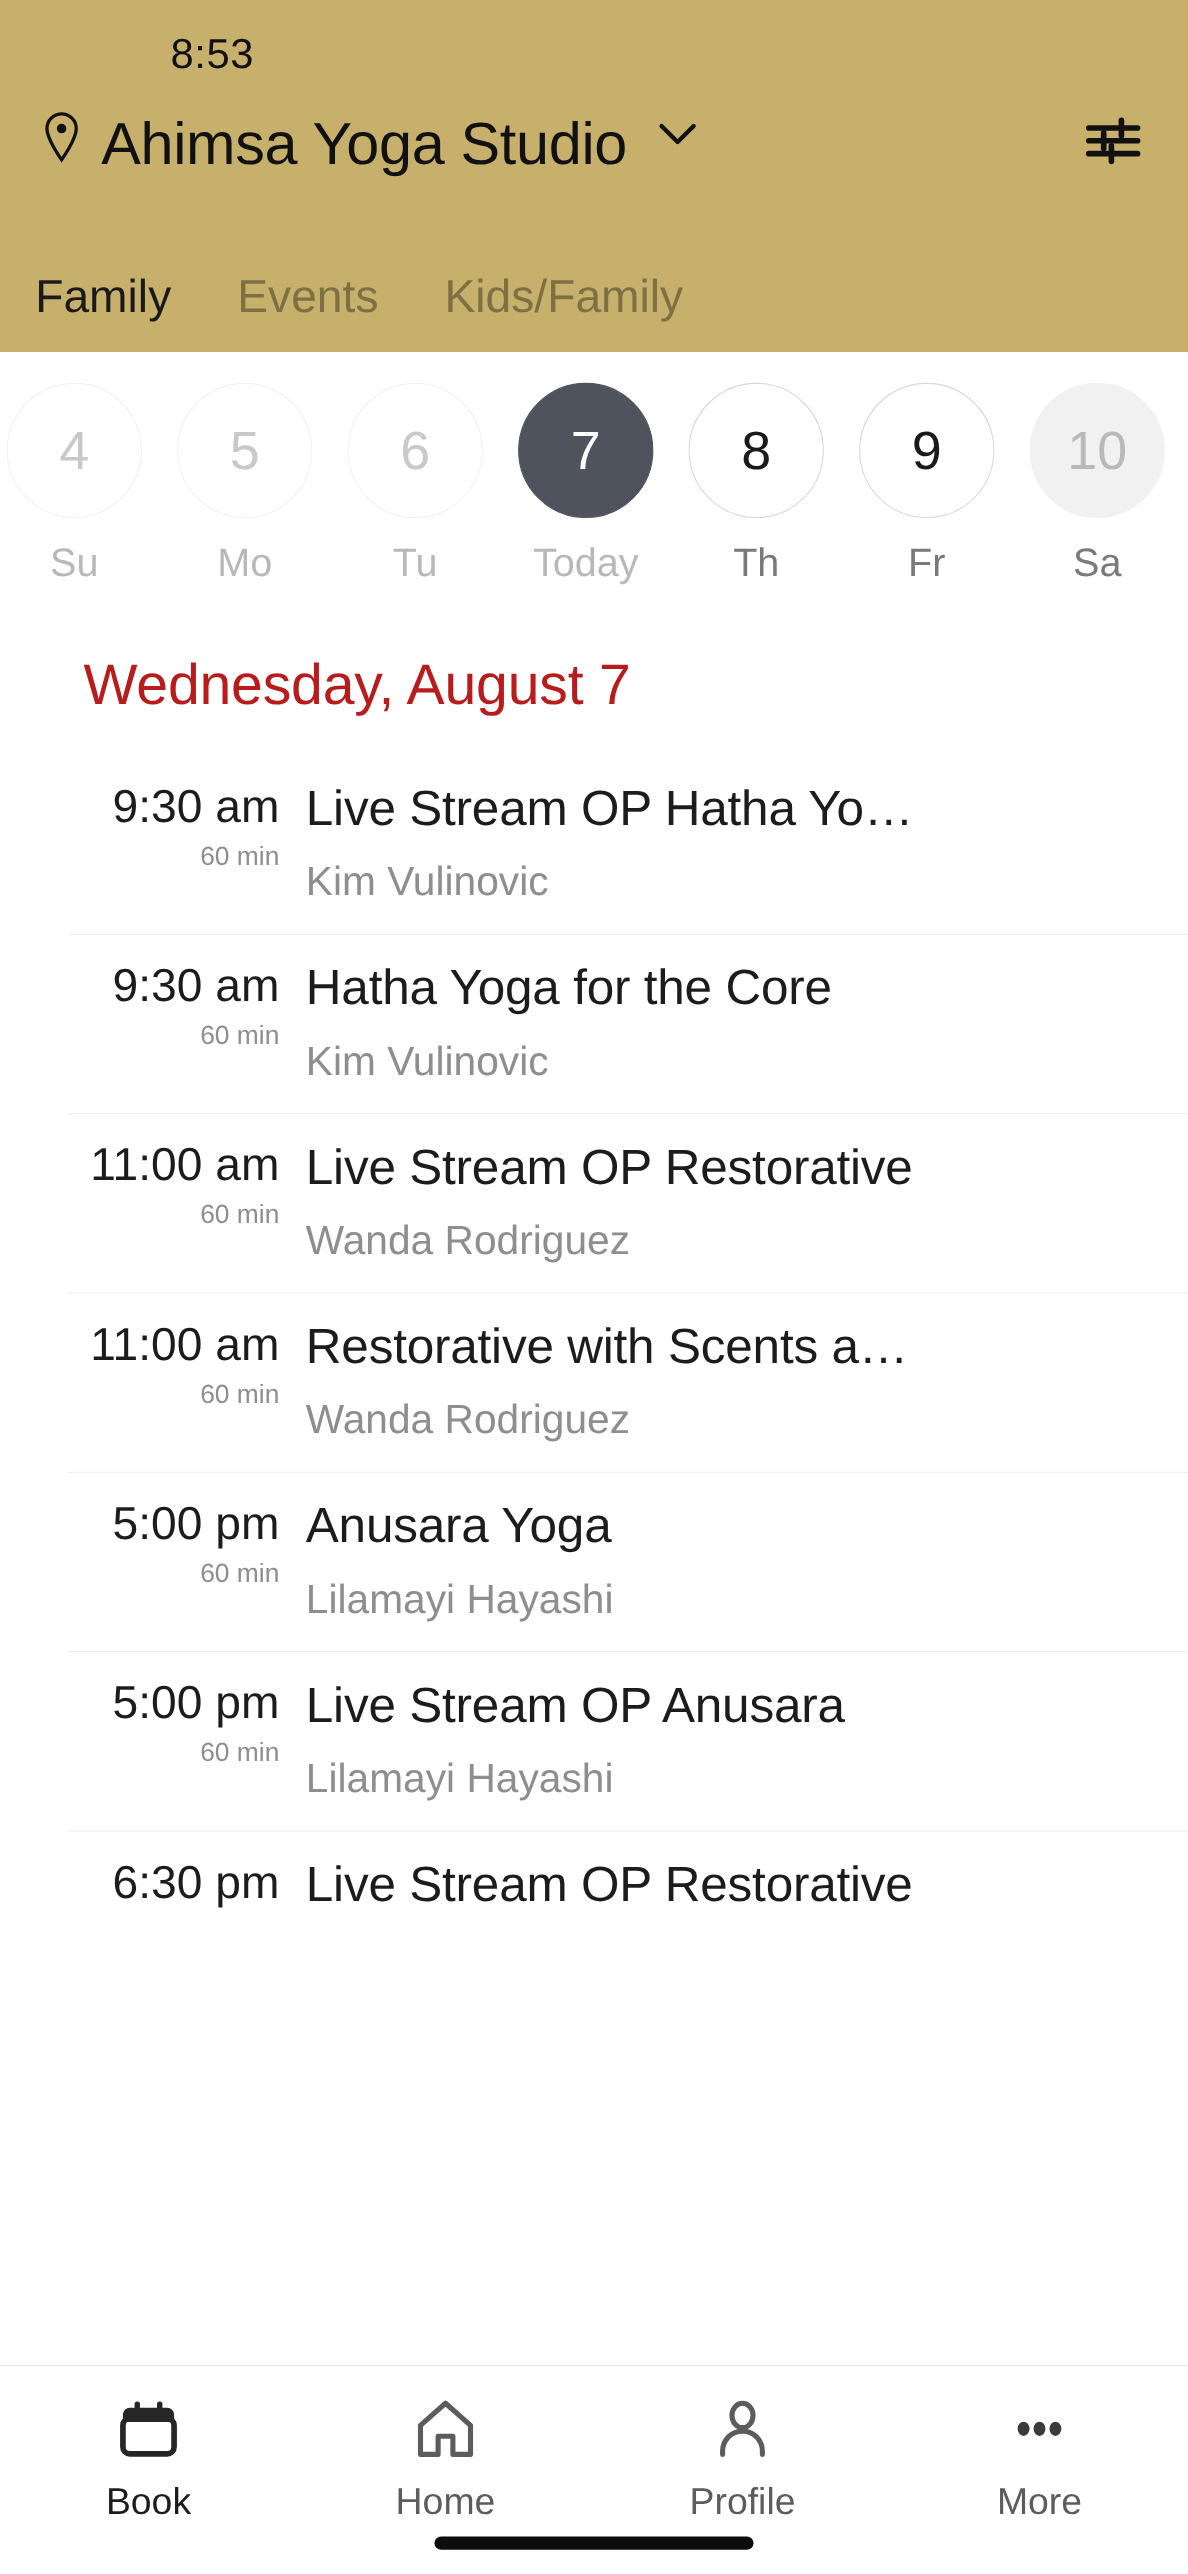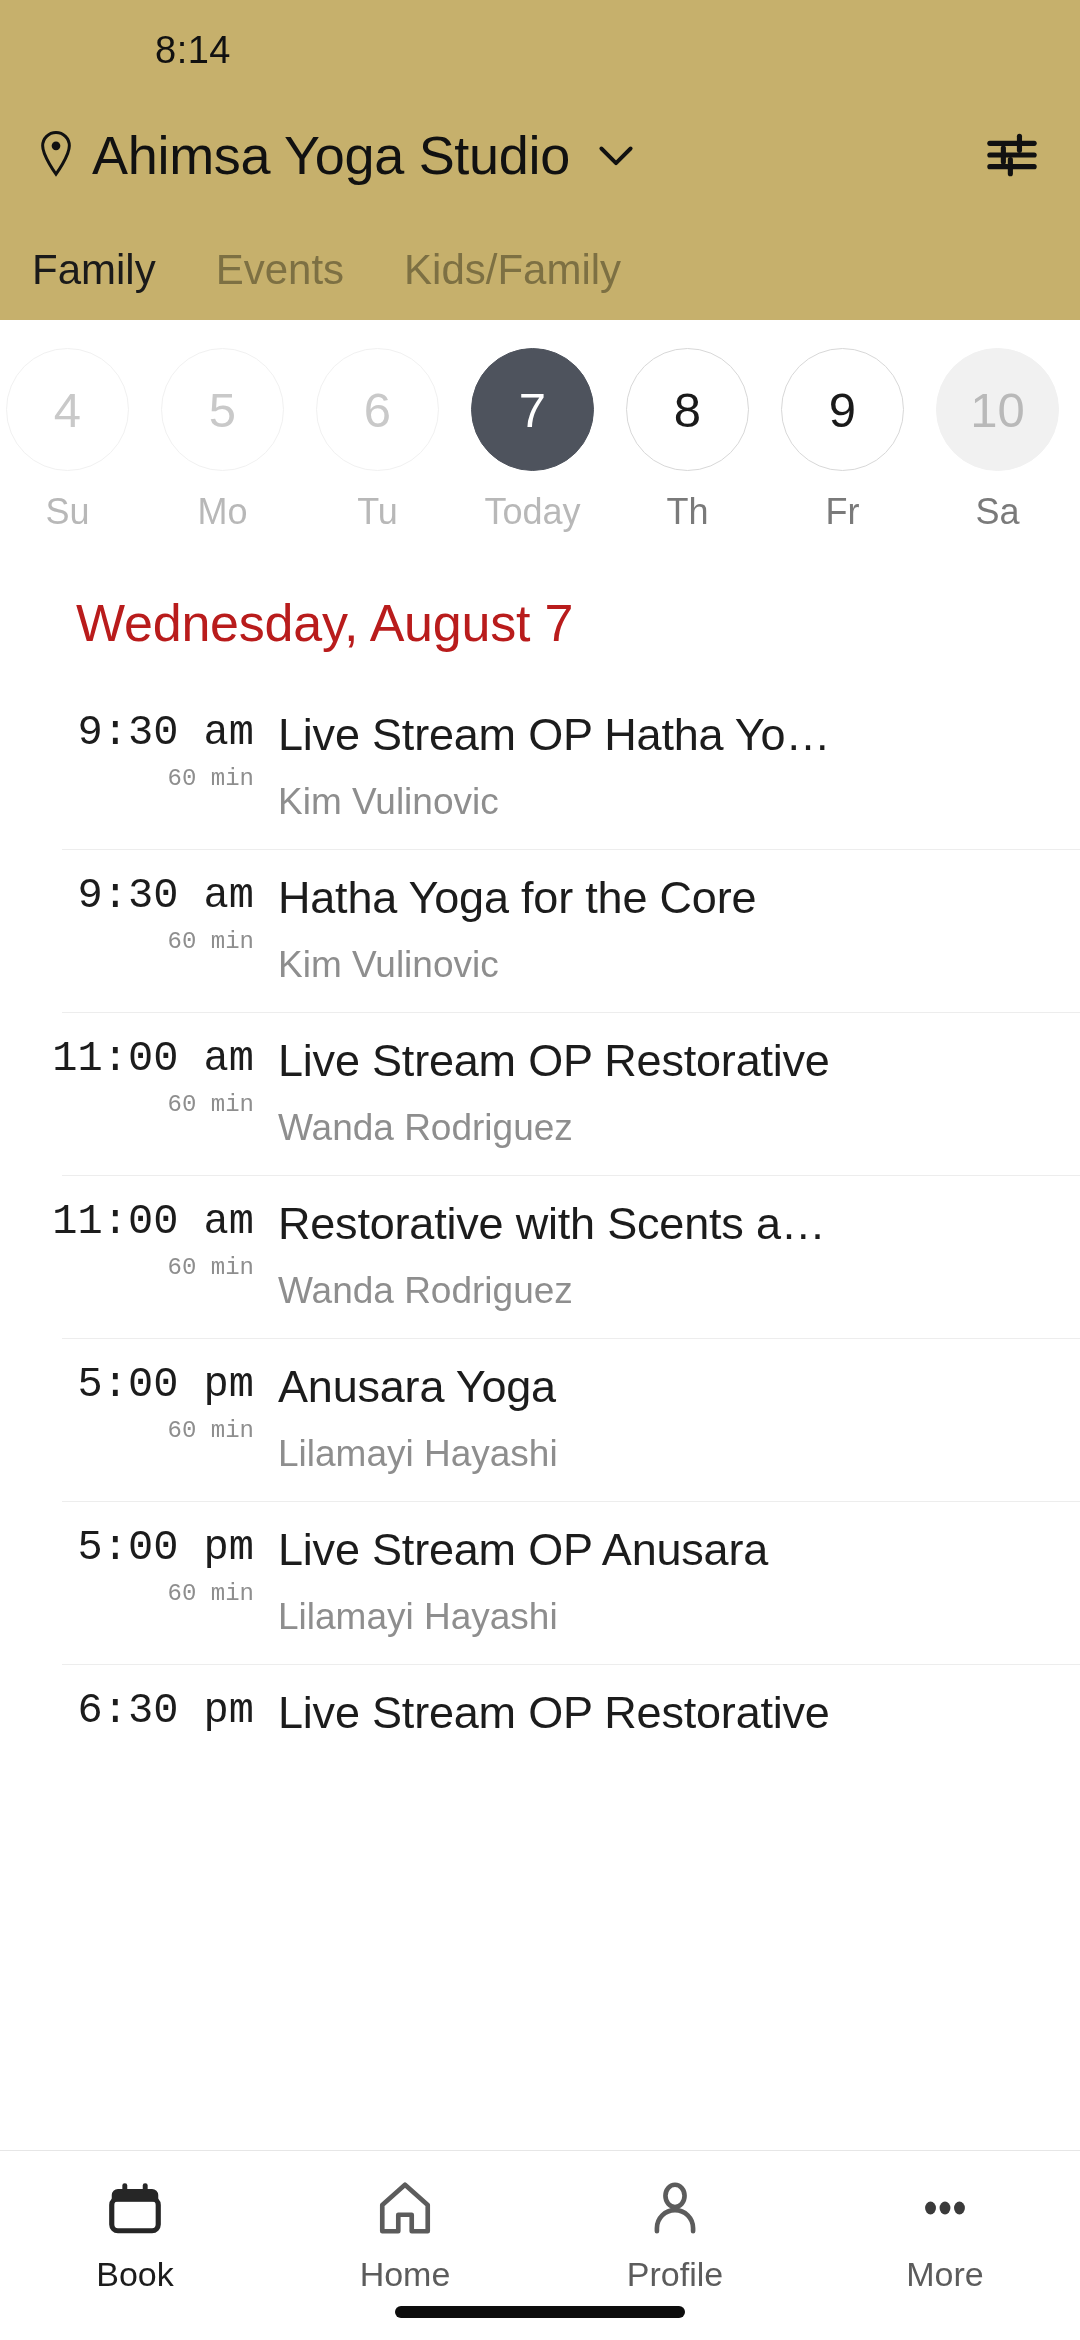--- a/index.html
+++ b/index.html
@@ -13,21 +13,21 @@
 
   
   .header { background:#c6b06c; flex:0 0 auto; padding-top:0; }
   .statusbar {
     height:100px; display:flex; align-items:center;
     padding-left:155px;
   }
   .status-time { font-size:38px; color:#111; letter-spacing:0.5px; }
 
   .titlerow {
-    height:110px; display:flex; align-items:center;
+    height:110px; display:flex; align-items:flex-start;
     padding:0 40px 0 34px;
   }
   .pin-icon { width:44px; height:52px; flex:0 0 auto; display:flex; align-items:center; justify-content:center; }
   .studio-title {
     font-size:54px; color:#111; margin-left:14px; white-space:nowrap;
     letter-spacing:-0.3px;
   }
   .chev-icon { margin-left:26px; width:42px; height:42px; flex:0 0 auto; display:flex; align-items:center; }
   .spacer { flex:1 1 auto; }
   .tune-icon { width:56px; height:56px; flex:0 0 auto; }
@@ -66,21 +66,21 @@
     font-size:52px; color:#b91c1c; letter-spacing:-0.2px;
   }
 
   
   .list { flex:1 1 auto; overflow:hidden; position:relative; }
   .row { display:flex; align-items:flex-start; padding:22px 0 26px 0; position:relative; }
   .row::before { content:""; }
   .rowinner { display:flex; width:100%; }
   .timecol {
     width:278px; flex:0 0 auto; padding-left:94px; padding-right:24px;
-    display:flex; flex-direction:column; align-items:flex-end;font-family:Liberation Mono, monospace;
+    display:flex; flex-direction:column; align-items:flex-end;
   }
   .time { font-size:42px; color:#1c1c1c; white-space:nowrap; }
   .dur  { font-size:24px; color:#8e8e8e; margin-top:8px; white-space:nowrap; }
   .infocol { flex:1 1 auto; padding-right:40px; overflow:hidden; }
   .ctitle {
     font-size:45px; color:#1c1c1c; white-space:nowrap;
     overflow:hidden; text-overflow:ellipsis; letter-spacing:-0.2px;
   }
   .cinstr { font-size:37px; color:#8e8e8e; margin-top:20px; white-space:nowrap; }
   .row.clipped { padding-bottom:0; }
@@ -104,21 +104,21 @@
   }
 </style>
 </head>
 <body>
 
 <div class="phone">
 
   <div class="header">
 
     <div class="statusbar">
-      <span class="status-time">8:14</span>
+      <span class="status-time">8:53</span>
     </div>
 
     <div class="titlerow">
       <span class="pin-icon">
         <svg width="40" height="50" viewBox="0 0 24 30">
             <path d="M12 1.5C7.6 1.5 4 5.1 4 9.5c0 6 8 17 8 17s8-11 8-17c0-4.4-3.6-8-8-8z" fill="none" stroke="#111" stroke-width="1.8"></path>
             <circle cx="12" cy="9.5" r="2.6" fill="#111"></circle>
           </svg>
       </span>
       <span class="studio-title">Ahimsa Yoga Studio</span>

